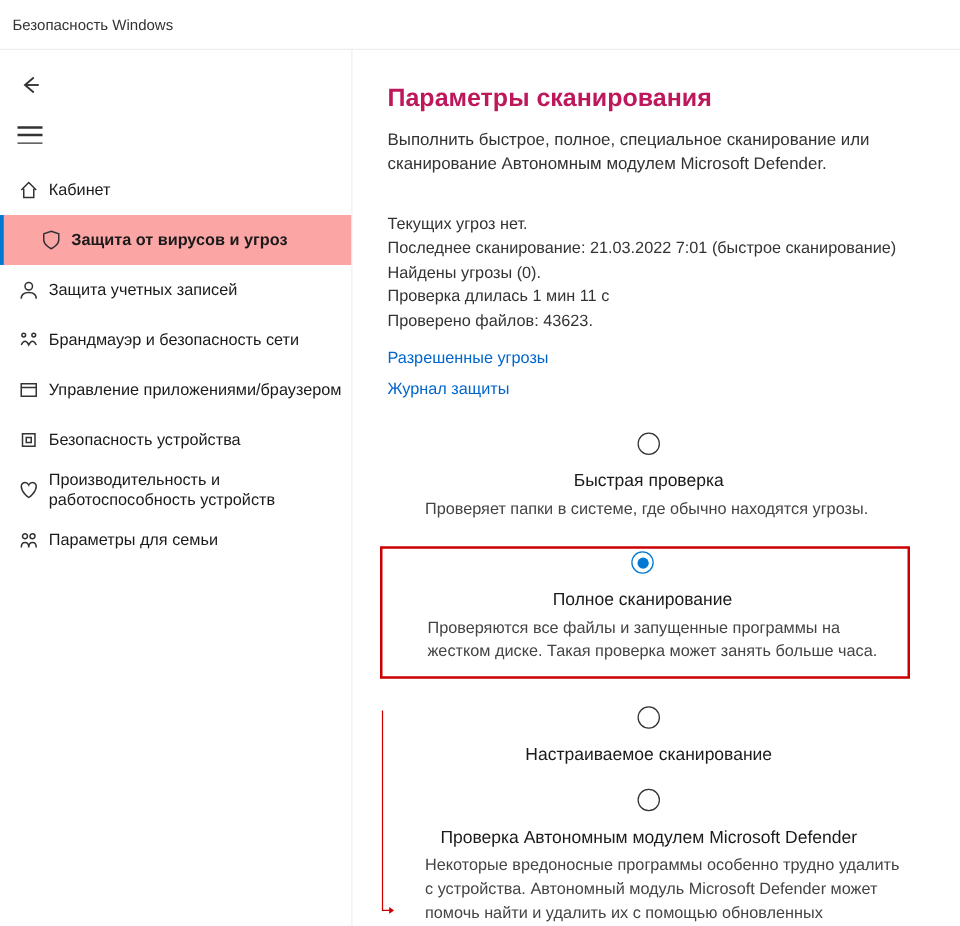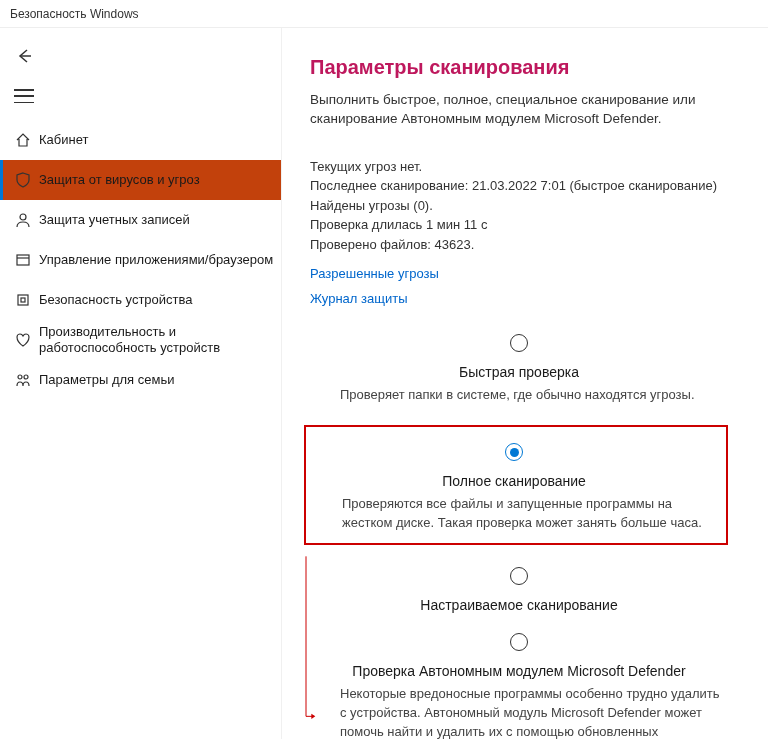--- a/index.html
+++ b/index.html
@@ -7,21 +7,21 @@
       font-family: "Segoe UI", Tahoma, sans-serif;
       font-size: 13px;
       color: #1a1a1a;
       background: #ffffff;
       width: 768px;
       height: 741px;
       overflow: hidden;
       position: relative;
     }
     .titlebar {
-      height: 28px;
+      height: 40px;
       display: flex;
       align-items: center;
       padding-left: 10px;
       font-size: 12px;
       color: #333;
       border-bottom: 1px solid #eee;
     }
     .container {
       display: flex;
       height: calc(100% - 30px);
@@ -65,23 +65,24 @@
       height: 40px;
       display: flex;
       align-items: center;
       padding-left: 14px;
       gap: 7px;
       cursor: pointer;
       font-size: 13px;
       color: #1a1a1a;
     }
     .nav-item.selected {
-      background: #c2410c;
+      background: #fca5a5;
       border-left: 3px solid #0078d4;
-      padding-left: 11px;
+      padding-left: 29px;
+      font-weight: bold;
     }
     .nav-item .label {
       line-height: 1.2;
     }
     .nav-item.wrap .label {
       max-width: 210px;
       white-space: normal;
     }
     .nav-icon {
       width: 18px;
@@ -164,21 +165,21 @@
       color: #1a1a1a;
     }
     .option-desc {
       font-size: 13px;
       color: #444;
       line-height: 1.45;
       margin-left: 30px;
     }
     .option.highlighted {
       border: 2px solid #cc0000;
-      padding: 16px 10px 10px 6px;
+      padding: 2px 10px 10px 6px;
       margin-left: -6px;
       margin-bottom: 22px;
     }
     .highlight-arrow {
       position: absolute;
       left: -8px;
       top: 60px;
       width: 20px;
       height: 300px;
       pointer-events: none;
@@ -240,20 +241,30 @@
     <div class="nav-item">
       <span class="nav-icon">
         <svg width="16" height="16" viewBox="0 0 16 16">
             <circle cx="8" cy="5" r="3" stroke-width="1.2"></circle>
             <path d="M2 15 C2 11 5 10 8 10 C11 10 14 11 14 15" stroke-width="1.2"></path>
           </svg>
       </span>
       <span class="label">Защита учетных записей</span>
     </div>
 
+    <div class="nav-item">
+      <span class="nav-icon">
+        <svg width="16" height="16" viewBox="0 0 16 16">
+            <path d="M2 12 C4 8 6 8 8 12 C10 8 12 8 14 12" stroke-width="1.2"></path>
+            <circle cx="4" cy="4" r="1.5" stroke-width="1.2"></circle>
+            <circle cx="12" cy="4" r="1.5" stroke-width="1.2"></circle>
+          </svg>
+      </span>
+      <span class="label">Брандмауэр и безопасность сети</span>
+    </div>
 
     <div class="nav-item">
       <span class="nav-icon">
         <svg width="16" height="16" viewBox="0 0 16 16">
             <rect x="2" y="3" width="12" height="10" stroke-width="1.2"></rect>
             <path d="M2 6 L14 6" stroke-width="1.2"></path>
           </svg>
       </span>
       <span class="label">Управление приложениями/браузером</span>
     </div>

